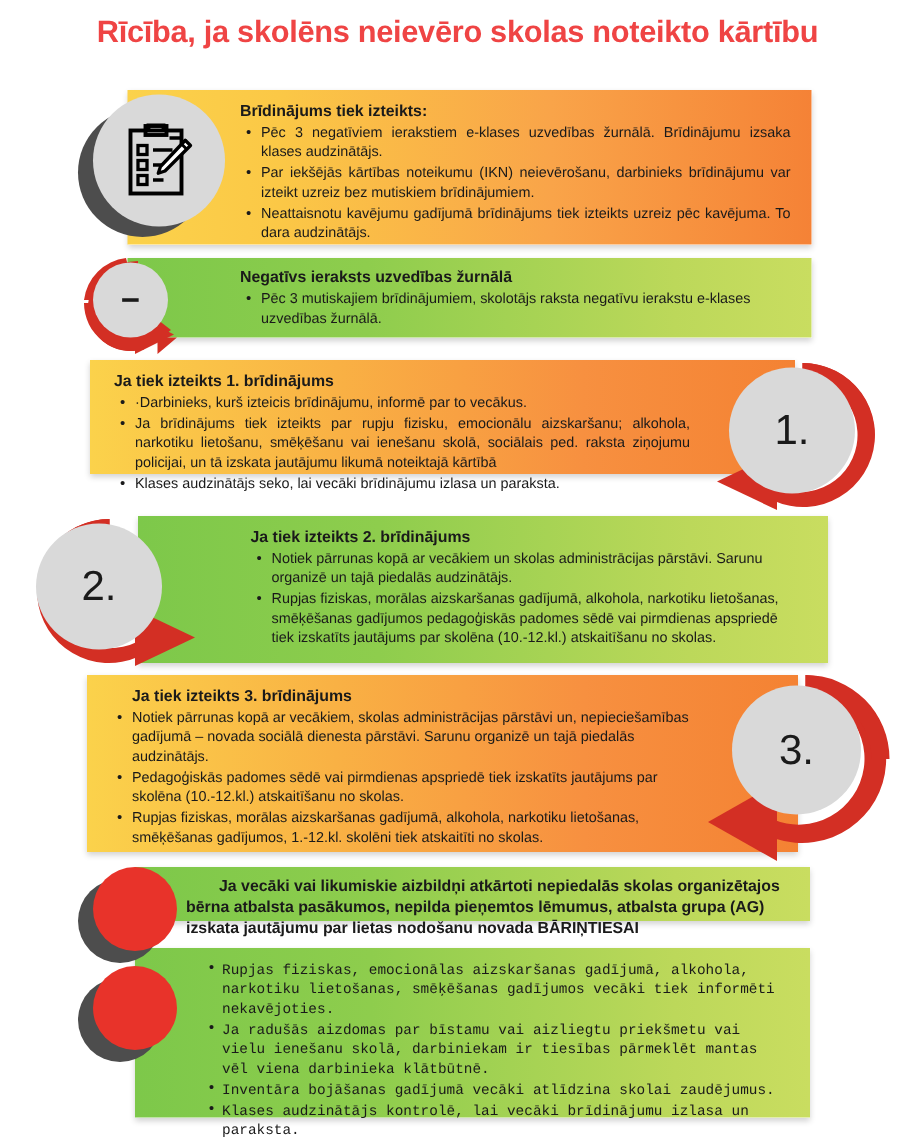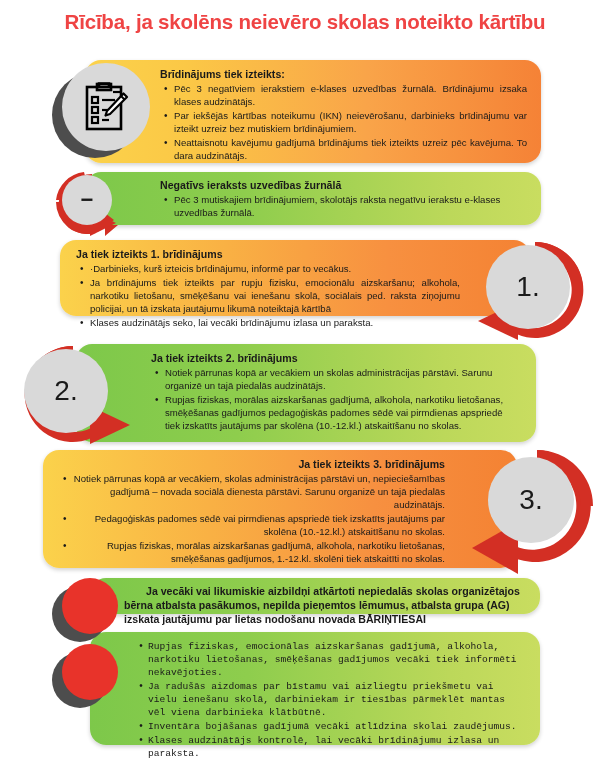--- a/index.html
+++ b/index.html
@@ -22,21 +22,21 @@
     font-size:20.5px;
     font-weight:bold;
     color:#ef4444;
     letter-spacing:-0.2px;
     font-family:"Liberation Sans", sans-serif;
   }
 
   
   .block{
     position:absolute;
-    border-radius:16px;
+    border-radius:0;
     box-sizing:border-box;
     box-shadow:0 2px 4px rgba(0,0,0,0.18);
   }
   .block .head{
     font-weight:bold;
     font-size:10.6px;
     line-height:1.25;
     margin:0 0 2px 0;
     color:#1a1a1a;
   }
@@ -177,41 +177,41 @@
   </div>
 
   <div class="arrow" style="left:8px;top:342px;width:130px;height:110px;">
     <svg width="130" height="110" viewBox="0 0 130 110" xmlns="http://www.w3.org/2000/svg">
       <path d="M65 4 A48 48 0 1 0 94 90 L94 78 A38 38 0 1 1 65 14 Z" fill="#d32f24"></path>
       <path d="M65 4 A48 48 0 0 0 17 52 L27 52 A38 38 0 0 1 65 14 Z" fill="#d32f24"></path>
       <polygon points="82,64 82,102 122,83" fill="#d32f24"></polygon>
     </svg>
   </div>
 
-  <div class="block grad-green" style="left:76px;top:344px;width:460px;height:98px;padding:8px 16px 8px 75px;">
+  <div class="block grad-green" style="left:92px;top:344px;width:460px;height:98px;padding:8px 16px 8px 75px;">
     <div class="head">Ja tiek izteikts 2. brīdinājums</div>
     <ul>
       <li>Notiek pārrunas kopā ar vecākiem un skolas administrācijas pārstāvi. Sarunu organizē un tajā piedalās audzinātājs.</li>
       <li>Rupjas fiziskas, morālas aizskaršanas gadījumā, alkohola, narkotiku lietošanas, smēķēšanas gadījumos pedagoģiskās padomes sēdē vai pirmdienas apspriedē tiek izskatīts jautājums par skolēna (10.-12.kl.) atskaitīšanu no skolas.</li>
     </ul>
   </div>
 
   <div class="circle" style="left:24px;top:349px;width:84px;height:84px;">
     <span class="num" style="font-size:28px;">2.</span>
   </div>
 
   <div class="arrow" style="left:470px;top:446px;width:135px;height:140px;">
     <svg width="135" height="140" viewBox="0 0 135 140" xmlns="http://www.w3.org/2000/svg">
       <path d="M67 4 A56 56 0 1 1 36 108 L36 95 A44 44 0 1 0 67 16 Z" fill="#d32f24"></path>
       <path d="M67 4 A56 56 0 0 1 123 60 L111 60 A44 44 0 0 0 67 16 Z" fill="#d32f24"></path>
       <polygon points="48,76 48,128 2,102" fill="#d32f24"></polygon>
     </svg>
   </div>
 
-  <div class="block grad-orange" style="left:43px;top:450px;width:474px;height:118px;padding:8px 72px 8px 16px;text-align:right;">
+  <div class="block grad-orange" style="left:58px;top:450px;width:474px;height:118px;padding:8px 72px 8px 16px;">
     <div class="head" style="padding-left:14px;">Ja tiek izteikts 3. brīdinājums</div>
     <ul>
       <li>Notiek pārrunas kopā ar vecākiem, skolas administrācijas pārstāvi un, nepieciešamības gadījumā – novada sociālā dienesta pārstāvi.  Sarunu organizē un tajā piedalās audzinātājs.</li>
       <li>Pedagoģiskās padomes sēdē vai pirmdienas apspriedē tiek izskatīts jautājums par skolēna (10.-12.kl.) atskaitīšanu no skolas.</li>
       <li>Rupjas fiziskas, morālas aizskaršanas gadījumā, alkohola, narkotiku lietošanas, smēķēšanas gadījumos, 1.-12.kl. skolēni tiek atskaitīti no skolas.</li>
     </ul>
   </div>
 
   <div class="circle" style="left:488px;top:457px;width:86px;height:86px;">
     <span class="num" style="font-size:28px;">3.</span>

